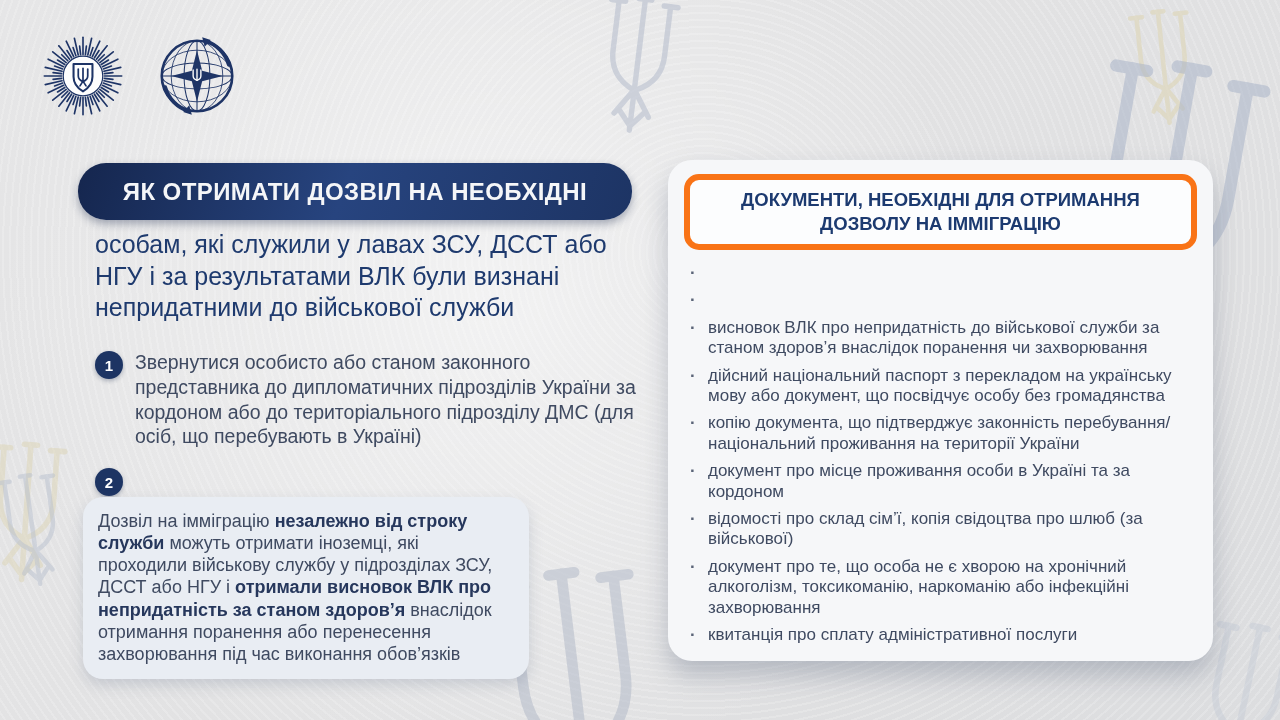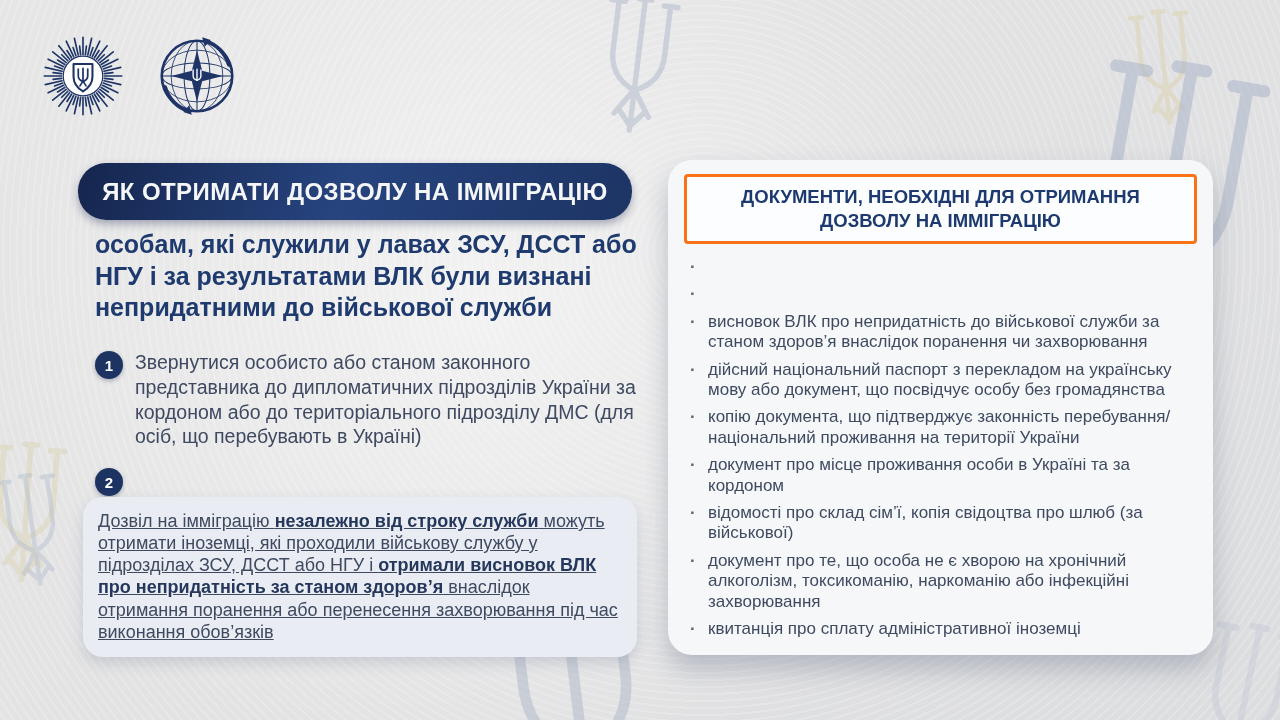--- a/index.html
+++ b/index.html
@@ -27,51 +27,51 @@
     position:absolute; left:78px; top:163px; width:554px; height:57px; z-index:2;
     border-radius:28px;
     background:linear-gradient(110deg,#15264e 0%, #27447f 48%, #1d3464 100%);
     box-shadow:0 4px 9px rgba(20,35,70,.35);
     display:flex; align-items:center; justify-content:center;
     color:#f5f6f8; font-weight:bold; font-size:24px; letter-spacing:.4px;
     white-space:nowrap;
   }
   .subtitle{
     position:absolute; left:95px; top:229px; width:552px; z-index:2;
-    color:#1e3a6e; font-weight:bold; font-size:25px; line-height:1.26;
+    color:#1e3a6e; font-weight:normal; font-size:25px; line-height:1.26;
   }
   .steps{
     position:absolute; left:95px; top:350px; width:545px; z-index:2;
     display:flex; flex-direction:column; gap:18px;
   }
   .step{ display:flex; gap:12px; align-items:flex-start; }
   .step-num{
     flex:0 0 28px; width:28px; height:28px; border-radius:50%;
     background:#1d3463; color:#fff; font-weight:bold; font-size:15px;
     display:flex; align-items:center; justify-content:center; margin-top:1px;
     box-shadow:0 2px 4px rgba(20,35,70,.3);
   }
   .step-text{ color:#3f4a61; font-size:19.5px; line-height:1.27; }
 
   .note-box{
-    position:absolute; left:83px; top:497px; width:554px; z-index:2;
+    position:absolute; left:83px; top:497px; width:446px; z-index:2;
     background:#e9edf3; border-radius:20px; padding:13px 17px 14px 15px;
     box-shadow:0 6px 14px rgba(120,130,150,.28);
-    color:#3f4a61; font-size:18px; line-height:1.23;text-decoration:underline;
+    color:#3f4a61; font-size:18px; line-height:1.23;
   }
   .note-box b{ color:#26375c; }
 
   
   .panel{
     position:absolute; left:668px; top:160px; width:545px; z-index:1;
     background:#f6f7f9; border-radius:24px; padding:14px 16px 14px 16px;
     box-shadow:0 14px 26px rgba(110,120,140,.4);
   }
   .panel-header{
-    border:3px solid #f97316; border-radius:4px; background:#fcfdfe;
+    border:6px solid #f97316; border-radius:15px; background:#fcfdfe;
     padding:8px 10px; text-align:center;
     color:#1c3a70; font-weight:bold; font-size:18.5px; line-height:1.3;
   }
   .doc-list{ list-style:none; margin:13px 4px 0 6px; }
   .doc-list li{
     display:flex; gap:10px; margin-bottom:7px;
     color:#3f4a61; font-size:17px; line-height:1.2;
   }
   .doc-list li:last-child{ margin-bottom:2px; }
   .blt{ flex:0 0 8px; color:#5a6478; font-weight:bold; line-height:1.2; }
@@ -205,21 +205,21 @@
       <g fill="none" stroke="#1e3466" stroke-width="4.5" stroke-linecap="round">
         <path d="M13,63 a41,41 0 0 0 28,28"></path>
         <path d="M87,37 a41,41 0 0 0 -28,-28"></path>
       </g>
       <path d="M44,95 l-10,-3 7,-8 Z" fill="#1e3466"></path>
       <path d="M56,5 l10,3 -7,8 Z" fill="#1e3466"></path>
     </svg>
   </div>
 
   <div class="banner">
-    <span>ЯК ОТРИМАТИ ДОЗВОЛУ НА ІММІГРАЦІЮ</span>
+    <span>ЯК ОТРИМАТИ ДОЗВІЛ НА НЕОБХІДНІ</span>
   </div>
 
   <div class="subtitle">особам, які служили у лавах ЗСУ, ДССТ або НГУ і за результатами ВЛК були визнані непридатними до військової служби</div>
 
   <div class="steps">
     <div class="step">
       <div class="step-num">1</div>
       <div class="step-text">Звернутися особисто або станом законного представника до дипломатичних підрозділів України за кордоном або до територіального підрозділу ДМС (для осіб, що перебувають в Україні)</div>
     </div>
     <div class="step">
@@ -259,18 +259,18 @@
       <li>
           <span class="blt">·</span>
           <span class="doc-text">відомості про склад сім’ї, копія свідоцтва про шлюб (за військової)</span>
         </li>
       <li>
           <span class="blt">·</span>
           <span class="doc-text">документ про те, що особа не є хворою на хронічний алкоголізм, токсикоманію, наркоманію або інфекційні захворювання</span>
         </li>
       <li>
           <span class="blt">·</span>
-          <span class="doc-text">квитанція про сплату адміністративної іноземці</span>
+          <span class="doc-text">квитанція про сплату адміністративної послуги</span>
         </li>
     </ul>
   </div>
 
 </div>
 
 </body></html>

